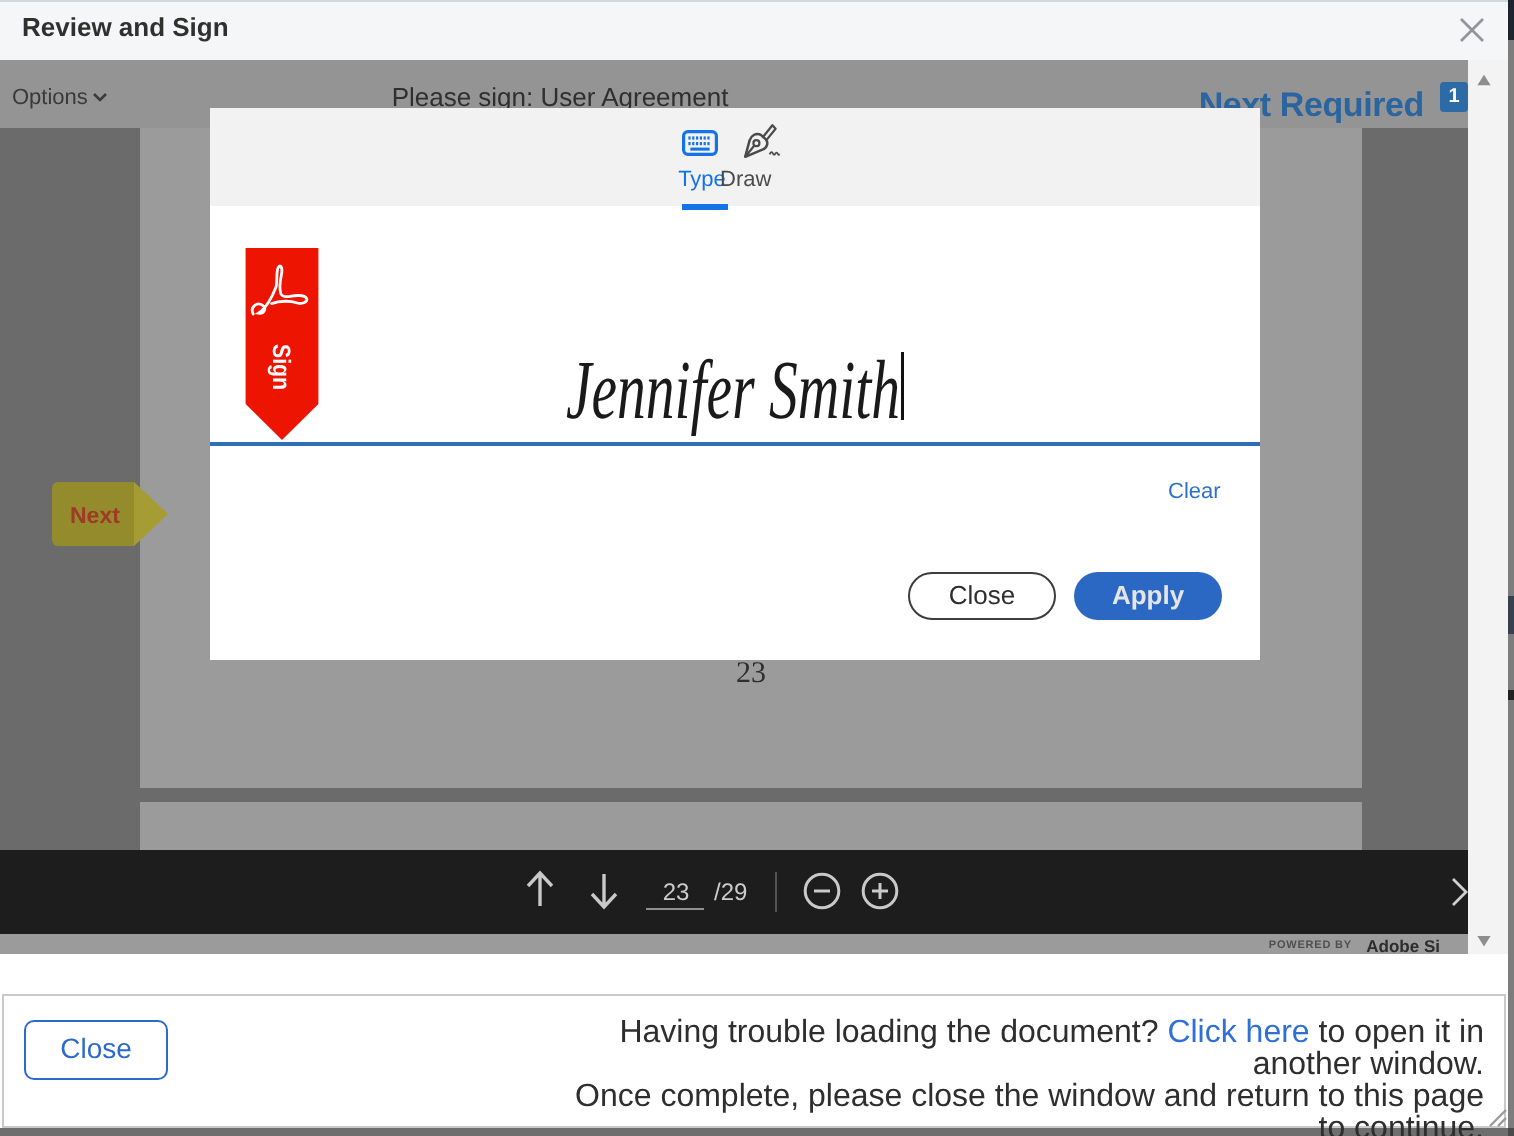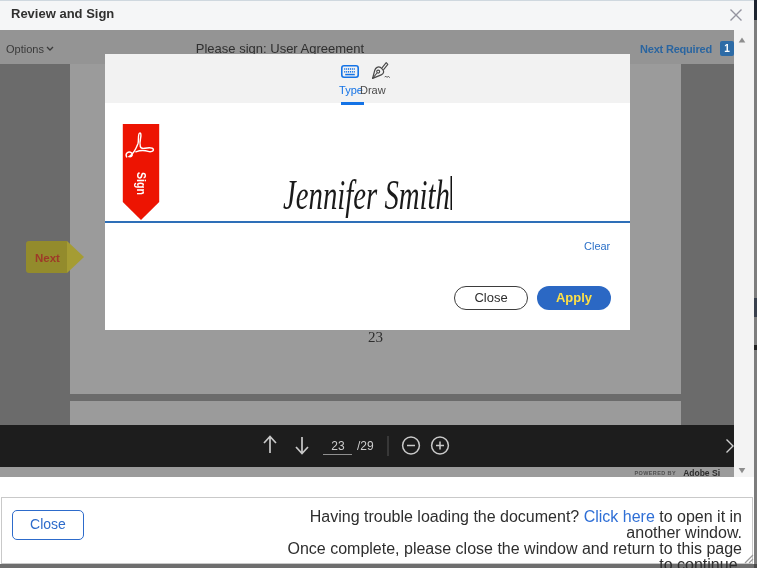--- a/index.html
+++ b/index.html
@@ -16,21 +16,21 @@
   <svg class="abs" style="left:729px;top:8px;" width="14" height="14" viewBox="0 0 14 14">
     <path d="M1.5 1.5 L12.5 12.5 M12.5 1.5 L1.5 12.5" stroke="#94949f" stroke-width="1.4" fill="none"></path>
   </svg>
 
   <div class="abs" style="left:0;top:30px;width:734px;height:34px;background:#949494;"></div>
   <div class="abs" style="left:6px;top:43px;font-size:11px;color:#3a3a3a;text-align:center;">Options</div>
   <svg class="abs" style="left:46px;top:46px;" width="8" height="6" viewBox="0 0 8 6">
     <path d="M1 1 L4 4 L7 1" stroke="#3a3a3a" stroke-width="1.3" fill="none"></path>
   </svg>
   <div class="abs" style="left:180px;top:41px;width:200px;text-align:center;font-size:13px;color:#2f2f2f;white-space:nowrap;">Please sign: User Agreement</div>
-  <div class="abs" style="left:560px;top:43px;width:152px;text-align:right;font-size:11px;font-weight:bold;color:#2a65a0;letter-spacing:-0.2px;">Next Required</div>
+  <div class="abs" style="left:560px;top:43px;width:152px;text-align:right;font-size:17px;font-weight:bold;color:#2a65a0;letter-spacing:-0.2px;">Next Required</div>
   <div class="abs" style="left:720px;top:41px;width:14px;height:15px;background:#2d6ba6;border-radius:2px;color:#fff;font-size:10px;font-weight:bold;text-align:center;line-height:15px;">1</div>
 
   <div class="abs" style="left:0;top:64px;width:734px;height:403px;background:#6b6b6b;"></div>
 
   <div class="abs" style="left:70px;top:64px;width:611px;height:330px;background:#9b9b9b;"></div>
   <div class="abs" style="left:70px;top:329px;width:611px;text-align:center;font-size:15px;font-family:'Liberation Serif',serif;color:#2e2e2e;">23</div>
 
   <div class="abs" style="left:70px;top:401px;width:611px;height:24px;background:#9b9b9b;"></div>
 
   <svg class="abs" style="left:24px;top:239px;" width="62" height="36" viewBox="0 0 62 36">
@@ -133,16 +133,16 @@
     <svg class="abs" style="left:0;top:100px;" width="525" height="68" viewBox="0 0 525 68">
       <text x="178" y="55" font-size="42" font-style="italic" font-family="Liberation Serif, serif" fill="#1a1a1a" textLength="167" lengthAdjust="spacingAndGlyphs">Jennifer Smith</text>
       <rect x="345.5" y="22" width="1.5" height="34" fill="#111"></rect>
     </svg>
 
     <div class="abs" style="left:0;top:167px;width:525px;height:1.5px;background:#2e6fb8;"></div>
 
     <div class="abs" style="left:479px;top:186px;width:30px;font-size:11px;color:#2d71c8;">Clear</div>
 
     <div class="abs" style="left:349px;top:232px;width:74px;height:24px;border:1.5px solid #3d3d3d;border-radius:12px;box-sizing:border-box;font-size:13px;color:#2e2e2e;text-align:center;line-height:21px;background:#fff;">Close</div>
-    <div class="abs" style="left:432px;top:232px;width:74px;height:24px;border-radius:12px;background:#2b68c4;font-size:13px;font-weight:bold;color:#fde047;text-align:center;line-height:24px;">Apply</div>
+    <div class="abs" style="left:432px;top:232px;width:74px;height:24px;border-radius:12px;background:#2b68c4;font-size:13px;font-weight:bold;color:#e5e5e5;text-align:center;line-height:24px;">Apply</div>
   </div>
 
 </div>
 
 </body></html>

